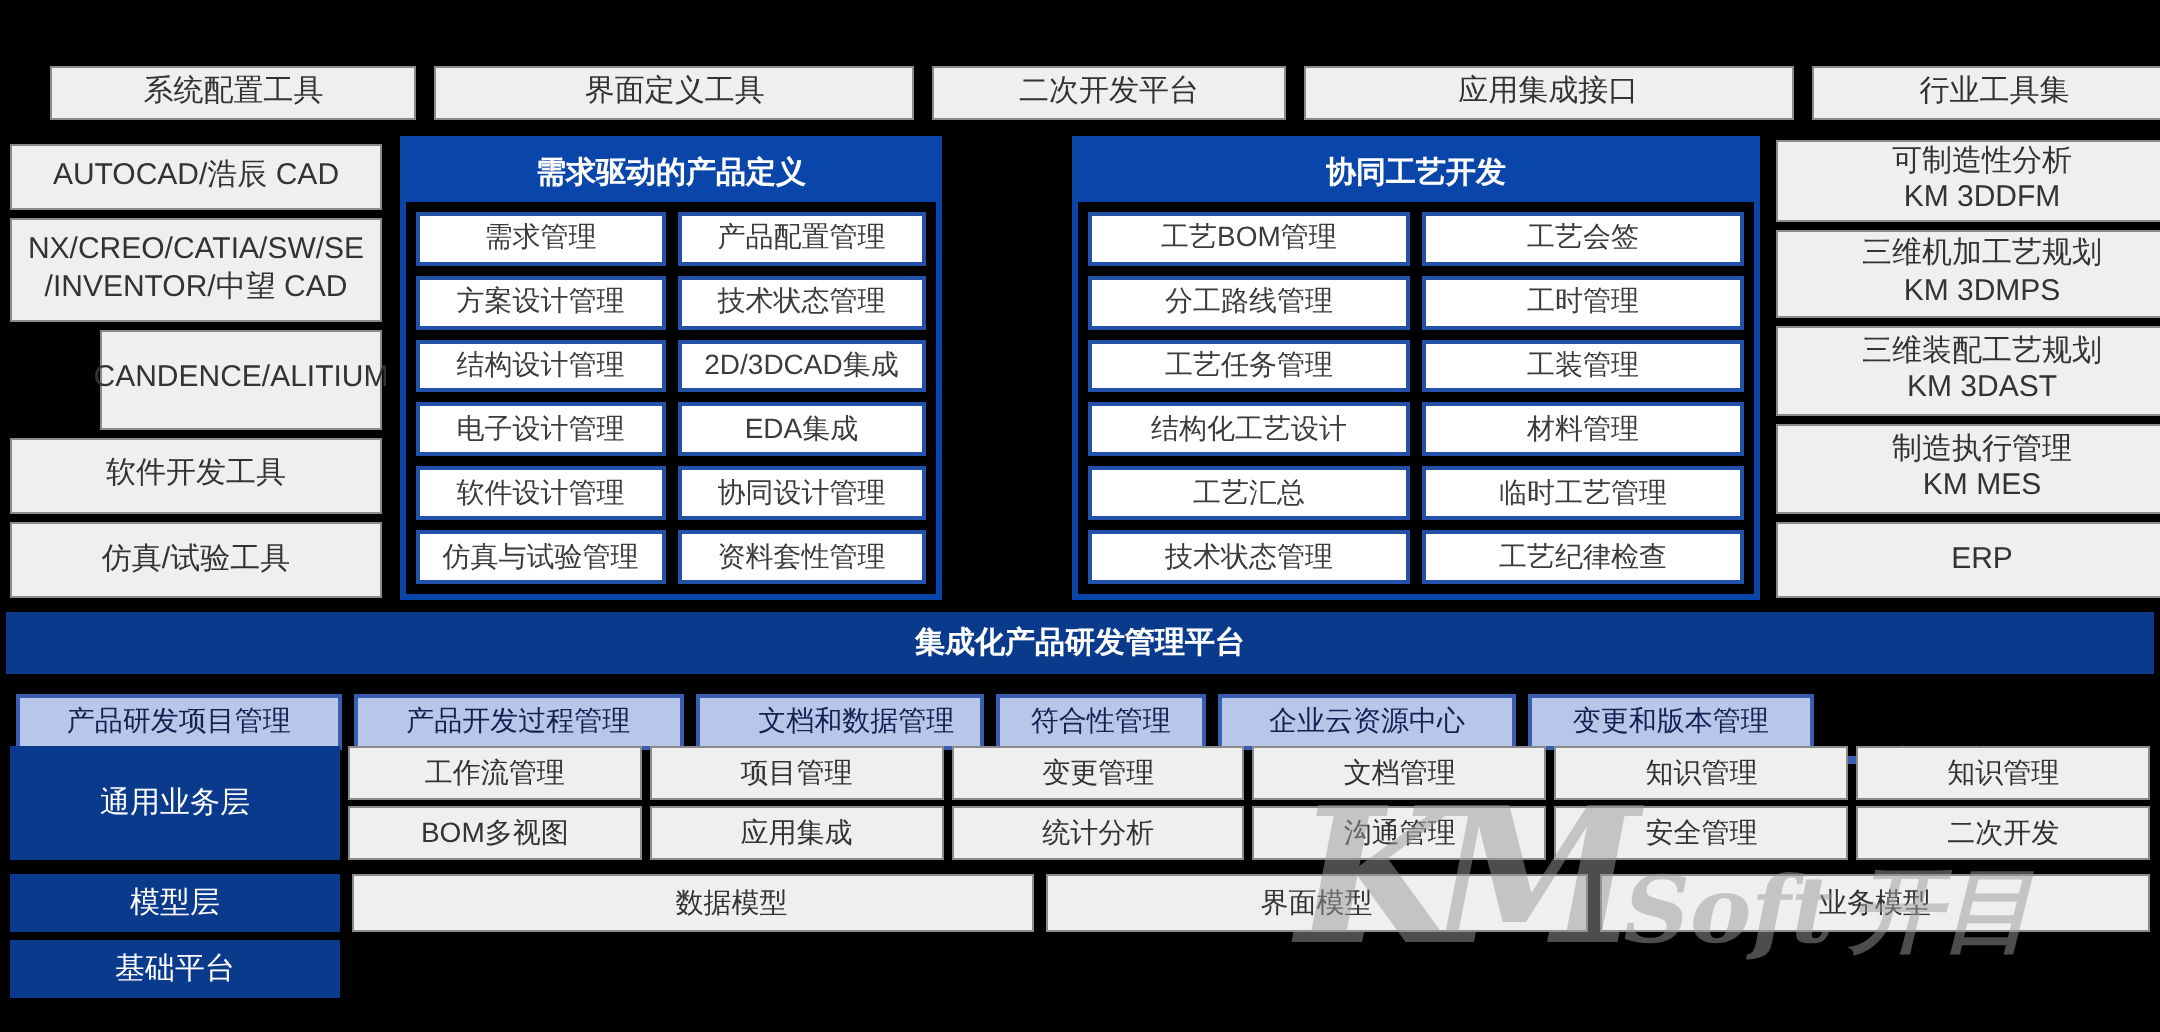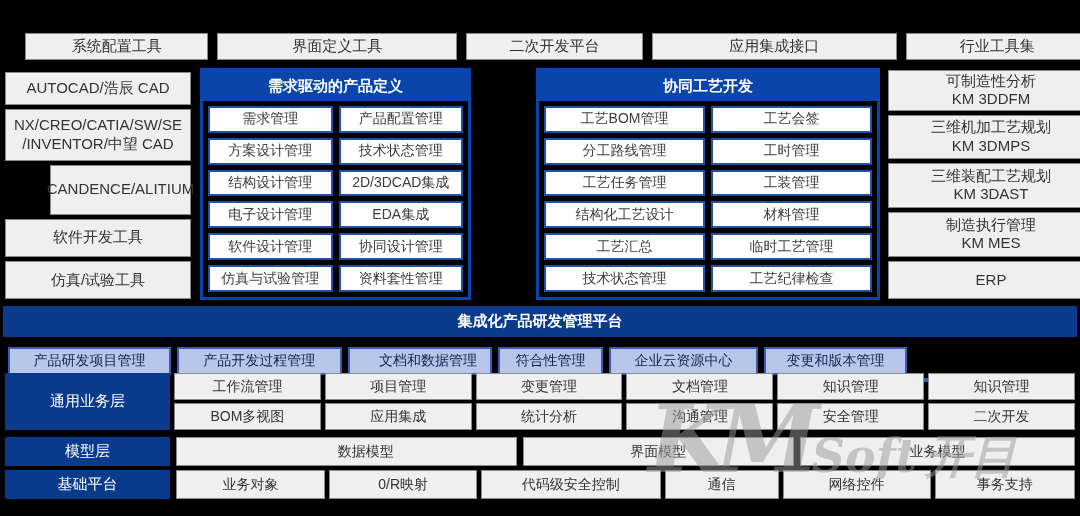--- a/index.html
+++ b/index.html
@@ -192,28 +192,20 @@
     <div class="layer-label">模型层</div>
     <div class="row-items">
       <div class="cell-gray">数据模型</div>
       <div class="cell-gray">界面模型</div>
       <div class="cell-gray">业务模型</div>
     </div>
   </div>
 
   <div class="row-layer base">
     <div class="layer-label">基础平台</div>
-    <div class="row-items">
-      <div class="cell-gray">业务对象</div>
-      <div class="cell-gray">0/R映射</div>
-      <div class="cell-gray">代码级安全控制</div>
-      <div class="cell-gray">通信</div>
-      <div class="cell-gray">网络控件</div>
-      <div class="cell-gray">事务支持</div>
-    </div>
   </div>
 
   <div class="watermark">
     <span class="wm-km">KM</span>
     <span class="wm-soft">Soft</span>
     <span class="wm-cn">开目</span>
   </div>
 
 </div>
 

